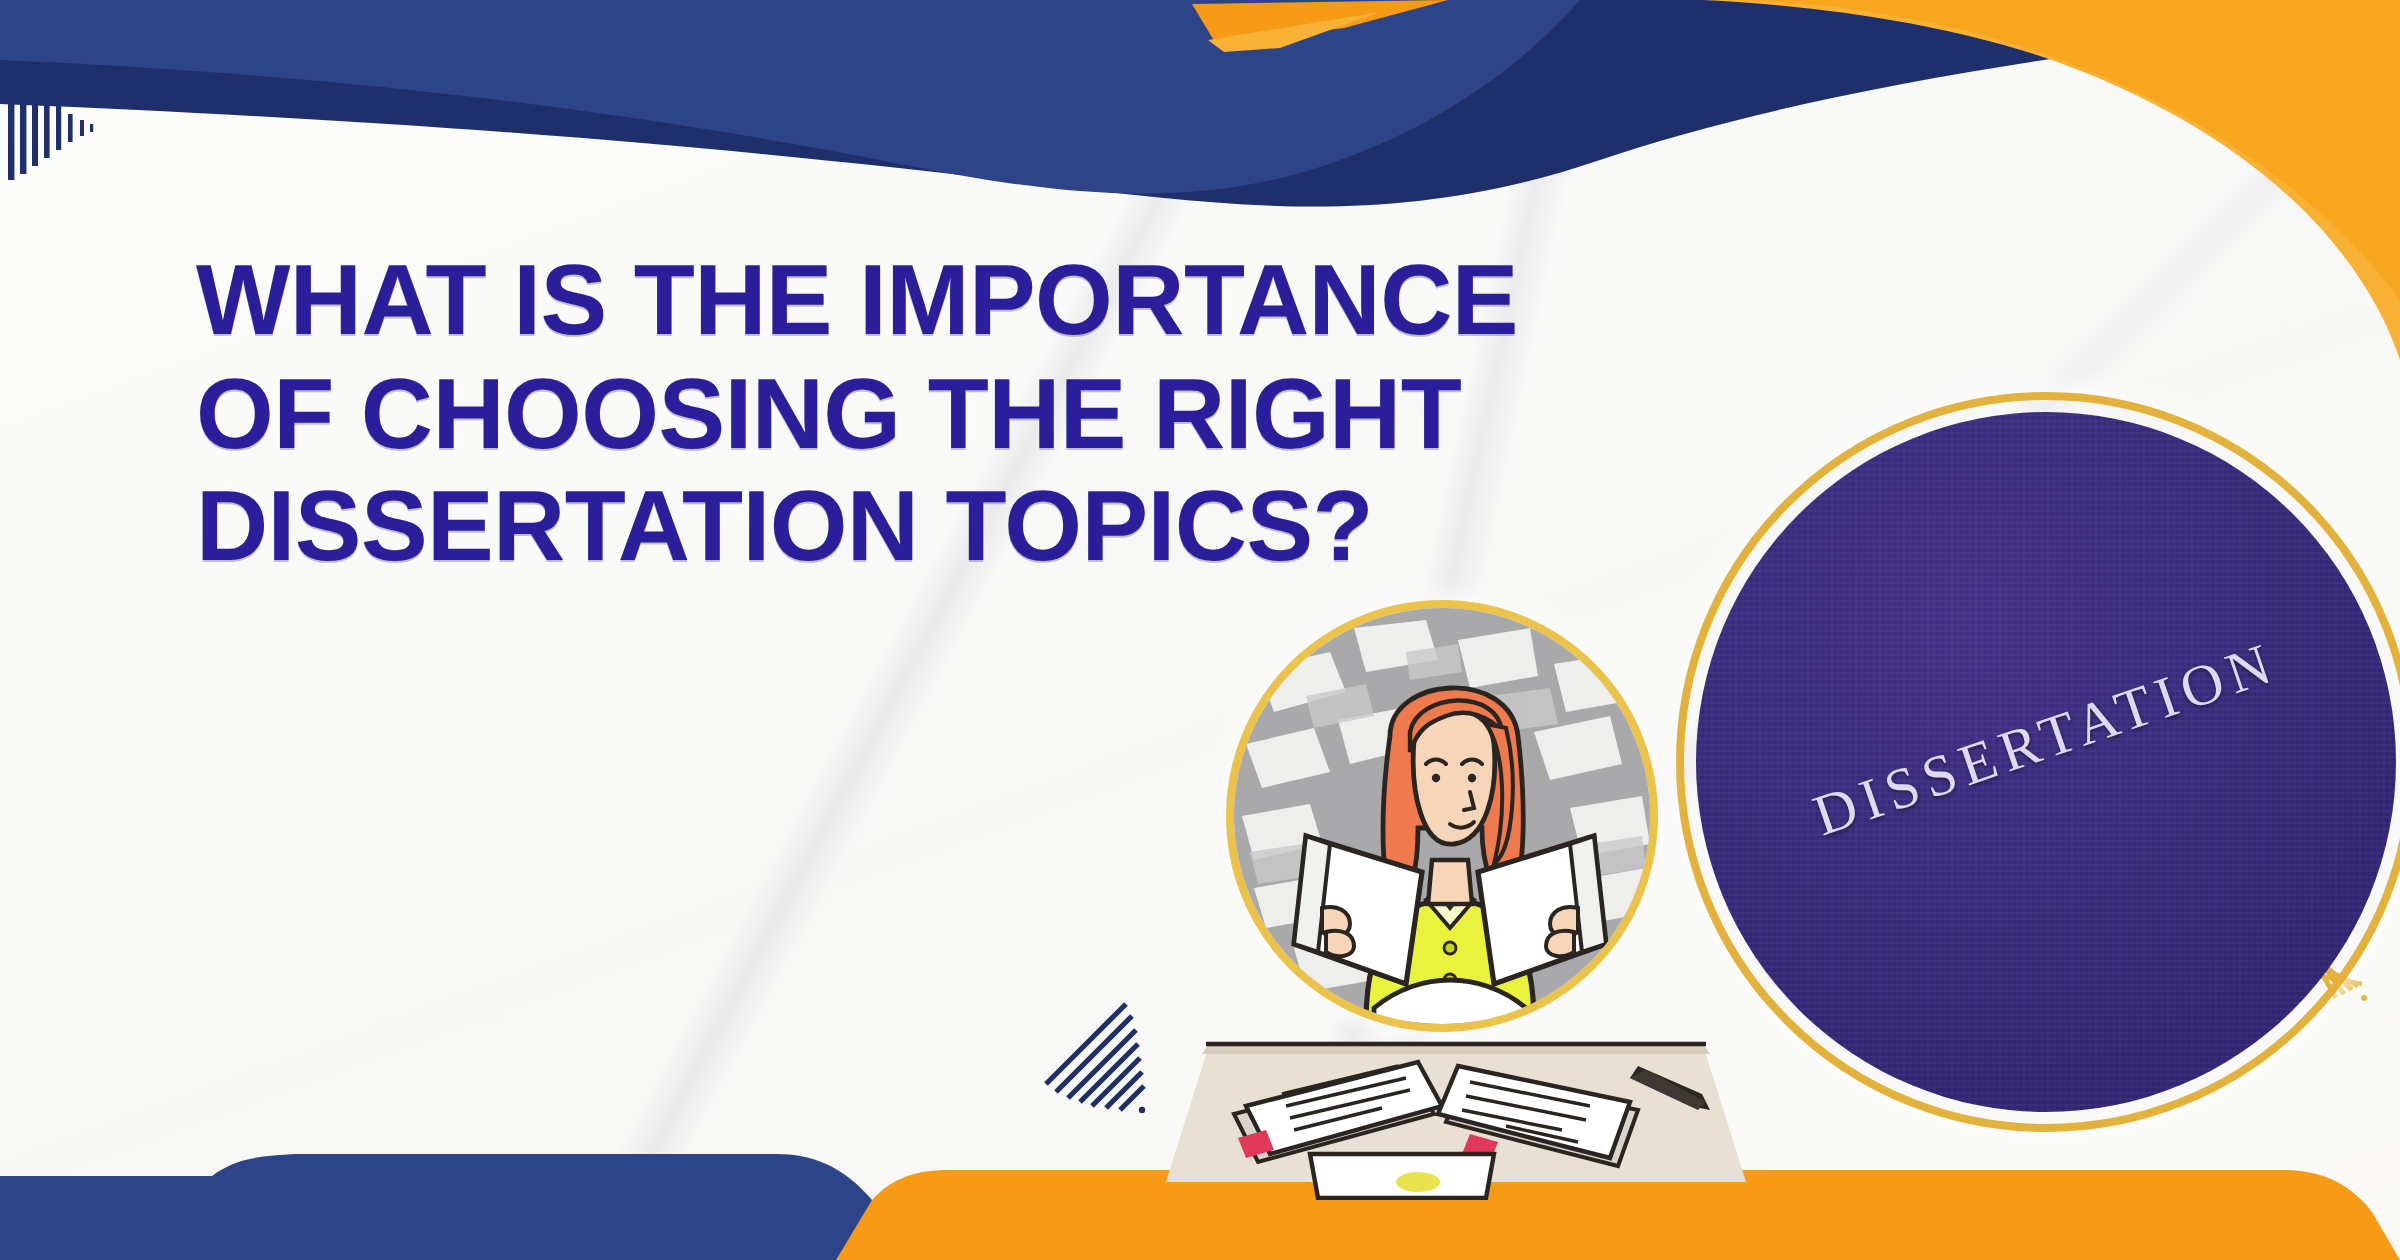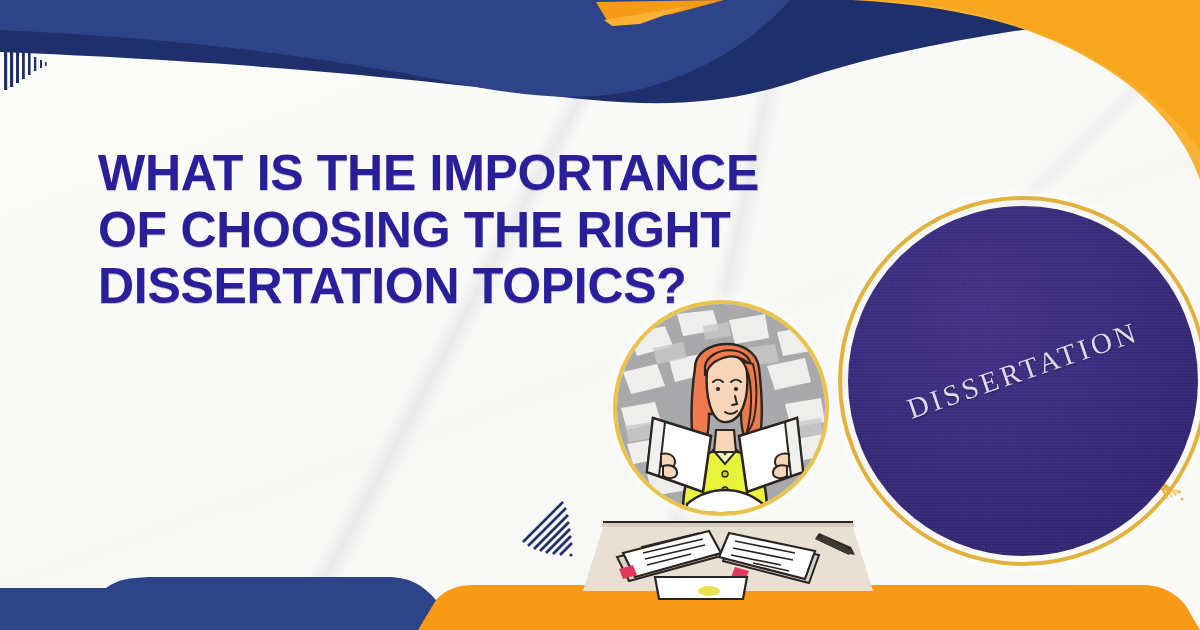--- a/index.html
+++ b/index.html
@@ -28,21 +28,20 @@
   .wave-svg { position:absolute; left:0; top:0; width:1200px; height:630px; }
 
   
   .headline {
     position:absolute; left:98px; top:122px; width:700px;
     font-size:50px; line-height:1.13; font-weight:bold;
     letter-spacing:-0.3px;
     color:#2A1E9B;
     text-transform:uppercase;
     text-shadow:0 1px 0 rgba(20,10,90,.25);
-    margin-top:23px;
   }
 
   
   .diss-wrap {
     position:absolute; left:838px; top:196px; width:370px; height:370px;
   }
   .diss-ring {
     position:absolute; inset:0; border-radius:50%;
     border:4px solid #E3B23C;
     box-shadow:0 0 14px 3px rgba(255,255,255,.85);

